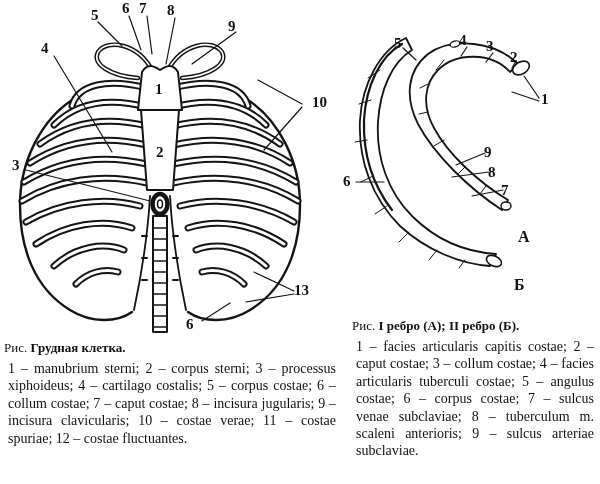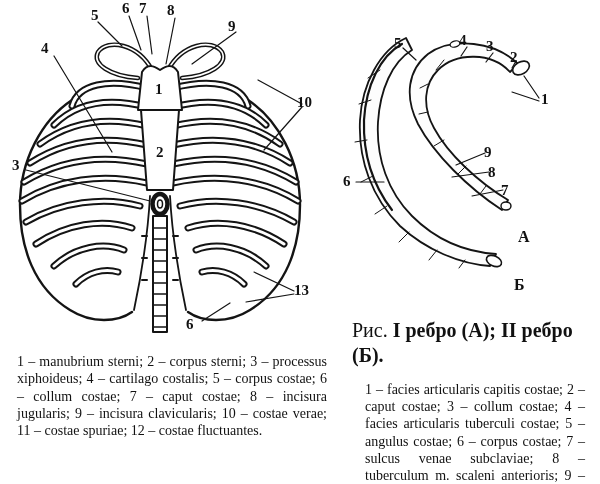--- a/index.html
+++ b/index.html
@@ -7,23 +7,23 @@
     position:relative;width:600px;height:484px;background:#ffffff;
     font-family:"Liberation Serif",serif;color:#111;overflow:hidden;
   }
   .art{position:absolute;left:0;top:0;width:600px;height:440px;}
   .lbl{
     position:absolute;font:bold 15px "Liberation Serif",serif;color:#111;
     line-height:1;user-select:none;
   }
   .letter{font:bold 16px "Liberation Serif",serif;}
   .caption{position:absolute;font-size:14px;line-height:1.24;}
-  .cap-title{margin:0 0 1px 0;font-size:20px;}
+  .cap-title{margin:0 0 1px 0;font-size:13px;}
   .cap-title b{font-weight:bold;}
-  .cap-body{margin:13px;text-align:justify;}
+  .cap-body{margin:4px;text-align:justify;}
 </style>
 </head>
 <body>
 
 <div class="page">
 
   <svg class="art" viewBox="0 0 600 440" fill="none" stroke-linecap="round" stroke-linejoin="round">
     <defs>
       <path id="ribsL" d="M147,88 C108,78 78,84 72,106
         M147,107 C108,97 76,103 54,125
@@ -107,37 +107,38 @@
 
   <span class="lbl" style="left:91px;top:8px">5</span>
   <span class="lbl" style="left:122px;top:1px">6</span>
   <span class="lbl" style="left:139px;top:1px">7</span>
   <span class="lbl" style="left:167px;top:3px">8</span>
   <span class="lbl" style="left:228px;top:19px">9</span>
   <span class="lbl" style="left:41px;top:41px">4</span>
   <span class="lbl" style="left:155px;top:82px">1</span>
   <span class="lbl" style="left:156px;top:145px">2</span>
   <span class="lbl" style="left:12px;top:158px">3</span>
-  <span class="lbl" style="left:297px;top:95px">10</span>
+  <span class="lbl" style="left:312px;top:95px">10</span>
   <span class="lbl" style="left:294px;top:283px">13</span>
   <span class="lbl" style="left:186px;top:317px">6</span>
 
   <span class="lbl" style="left:394px;top:36px">5</span>
   <span class="lbl" style="left:459px;top:33px">4</span>
   <span class="lbl" style="left:486px;top:39px">3</span>
   <span class="lbl" style="left:510px;top:50px">2</span>
   <span class="lbl" style="left:541px;top:92px">1</span>
   <span class="lbl" style="left:484px;top:145px">9</span>
   <span class="lbl" style="left:488px;top:165px">8</span>
   <span class="lbl" style="left:501px;top:183px">7</span>
   <span class="lbl" style="left:343px;top:174px">6</span>
   <span class="lbl letter" style="left:518px;top:228px">А</span>
   <span class="lbl letter" style="left:514px;top:276px">Б</span>
 
   <div class="caption" style="left:4px;top:340px;width:336px">
+    <p class="cap-title"><span>Рис.</span> <b>Грудная клетка.</b></p>
     <p class="cap-body">1 – manubrium sterni; 2 – corpus sterni; 3 – processus xiphoideus; 4 – cartilago costalis; 5 – corpus costae; 6 – collum costae; 7 – caput costae; 8 – incisura jugularis; 9 – incisura clavicularis; 10 – costae verae; 11 – costae spuriae; 12 – costae fluctuantes.</p>
   </div>
 
   <div class="caption" style="left:352px;top:318px;width:246px">
     <p class="cap-title"><span>Рис.</span> <b>I ребро (А); II ребро (Б).</b></p>
     <p class="cap-body">1 – facies articularis capitis costae; 2 – caput costae; 3 – collum costae; 4 – facies articularis tuberculi costae; 5 – angulus costae; 6 – corpus costae; 7 – sulcus venae subclaviae; 8 – tuberculum m. scaleni anterioris; 9 – sulcus arteriae subclaviae.</p>
   </div>
 
 </div>
 

